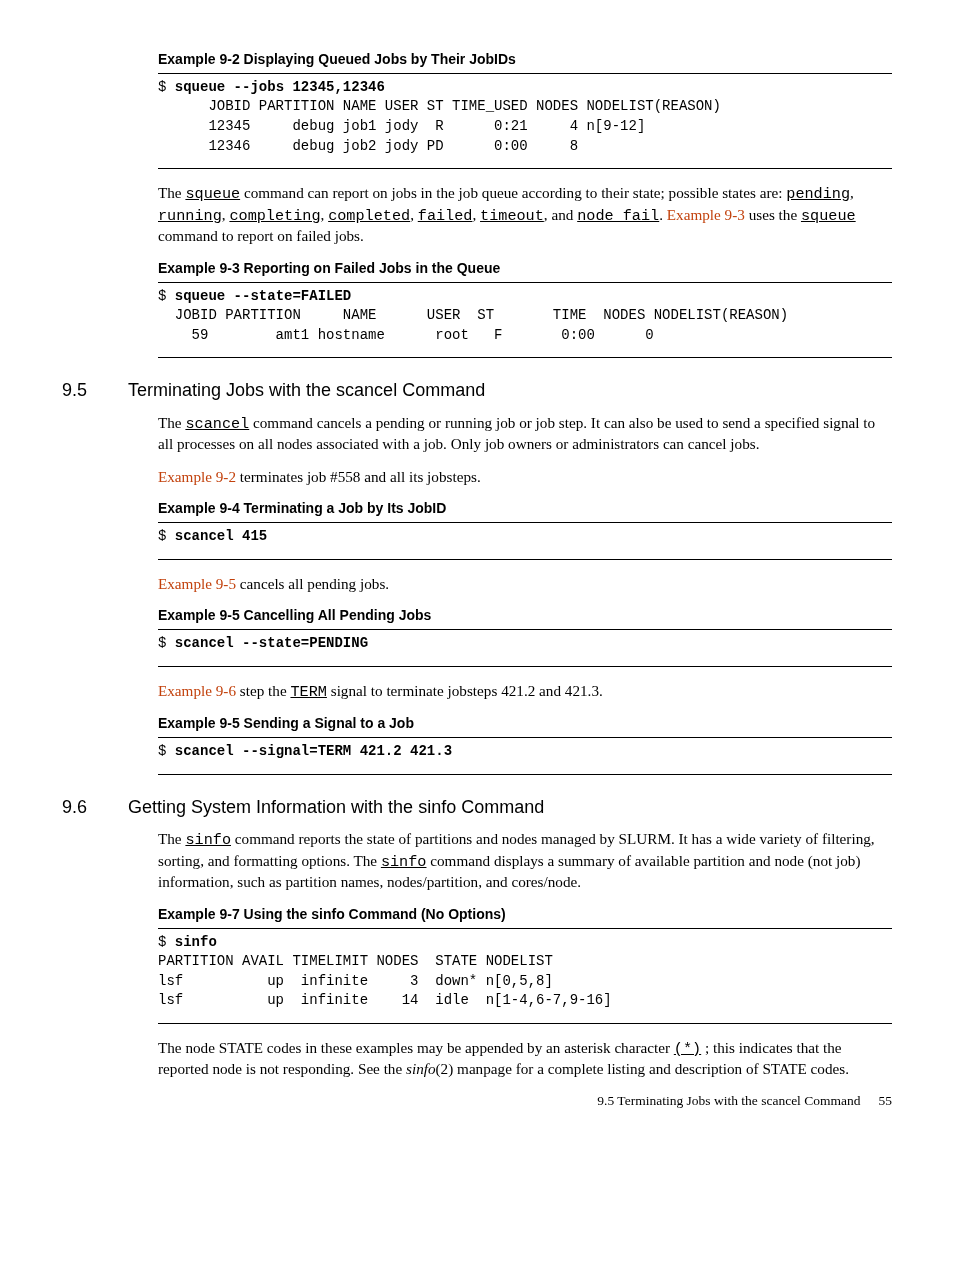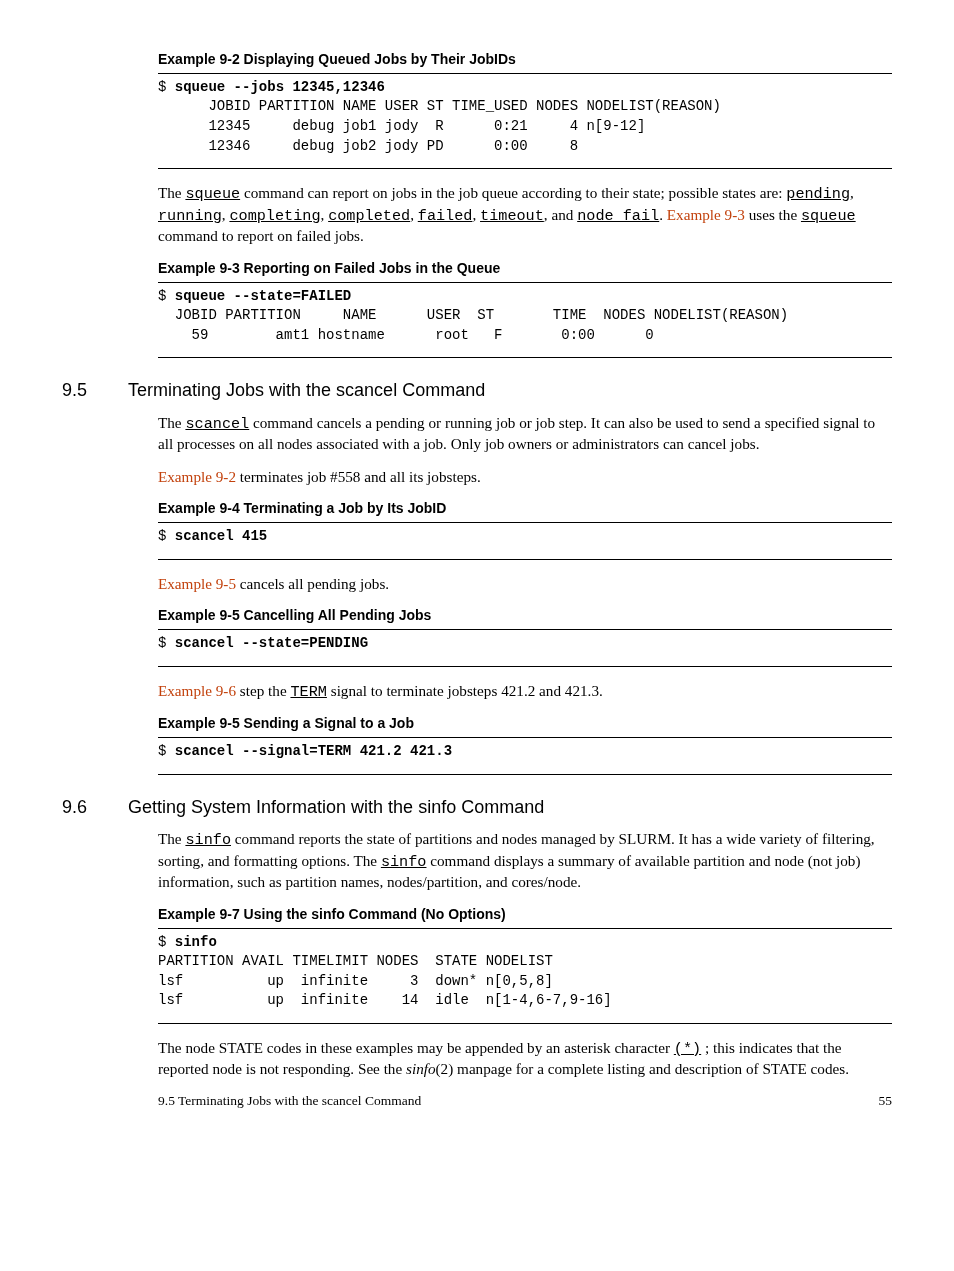--- a/index.html
+++ b/index.html
@@ -54,21 +54,21 @@
     width: 66px;
     flex: 0 0 66px;
     text-align: left;
   }
   h2.section .title {
     flex: 1;
   }
   .link { color: #c2410c; }
   .footer {
     display: flex;
-    justify-content: space-between;
+    justify-content: flex-end;
     align-items: baseline;
     font-size: 13.5px;
     padding-left: 96px;
   }
   .footer .label { margin-right: 18px; }
   .footer .page { }
   .first-title { margin-top: 0; }
 </style>
 </head>
 <body>

